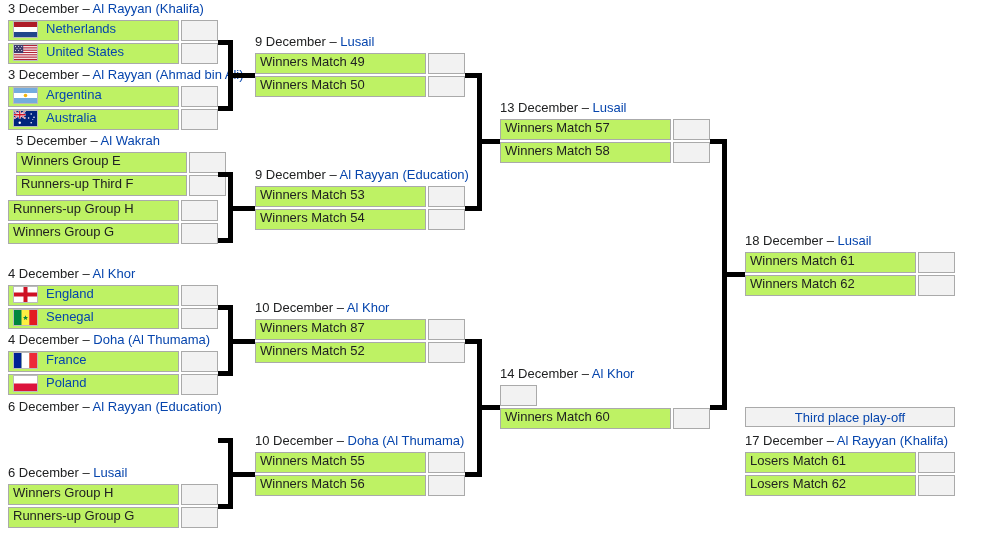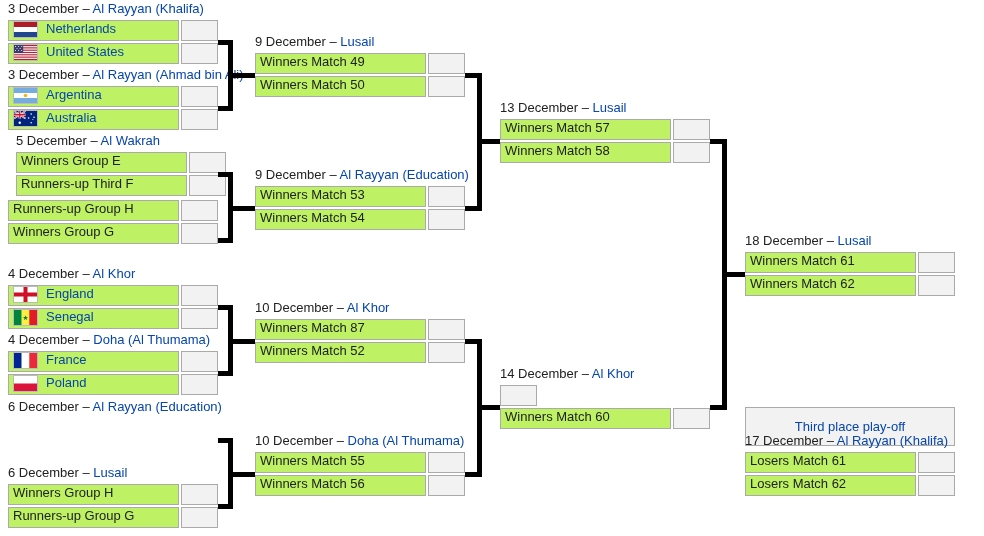--- a/index.html
+++ b/index.html
@@ -17,21 +17,21 @@
     display:flex;align-items:flex-start;padding-left:4px;overflow:hidden;white-space:nowrap;
   }
   .score{flex:0 0 37px;box-sizing:border-box;border:1px solid #aaa;background:#f2f2f2;}
   .flag{
     width:23px;height:15px;flex:0 0 auto;margin-right:8px;
     border:1px solid #bbb;box-sizing:content-box;overflow:hidden;line-height:0;
   }
   .flag svg{display:block;width:23px;height:15px;}
   .conn{position:absolute;background:#000;}
   .tpp-box{
-    position:absolute;left:745px;top:407px;width:210px;height:39px;box-sizing:border-box;
+    position:absolute;left:745px;top:407px;width:210px;height:20px;box-sizing:border-box;
     border:1px solid #aaa;background:#f2f2f2;display:flex;align-items:center;justify-content:center;
   }
 </style>
 </head>
 <body>
 
 <div>
 
   <div class="match" style="left:8px;top:2px">
     <div class="hdr"><span>3 December</span> <span>–</span> <a class="link" href="#">Al Rayyan (Khalifa)</a></div>

